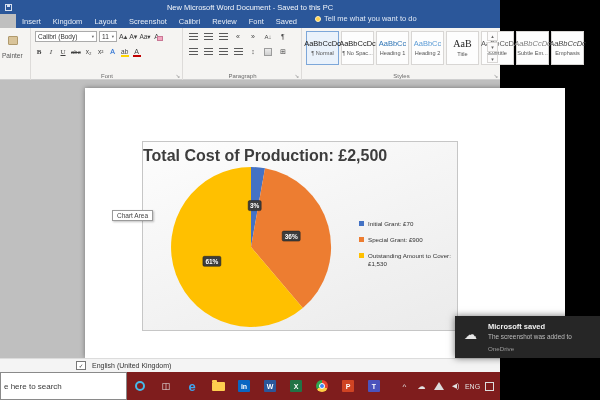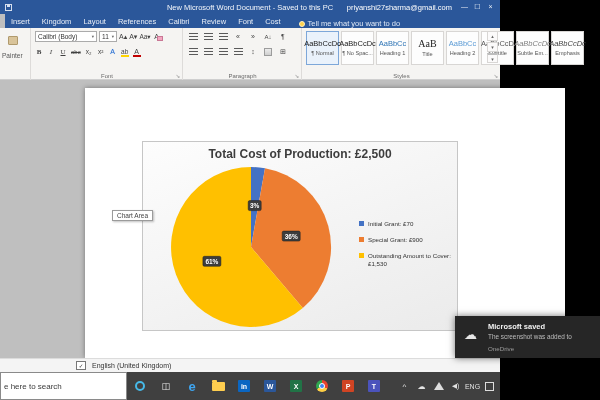--- a/index.html
+++ b/index.html
@@ -11,22 +11,22 @@
   .titlebar { position:absolute; top:0; left:0; right:0; height:14px; background:#2b579a;
               display:flex; align-items:center; color:#fff; font-size:7.5px; }
   .save-ic { margin-left:5px; width:7px; height:7px; border:1px solid #d7e0ef; position:relative; }
   .save-ic:after { content:""; position:absolute; top:0; left:1px; width:3px; height:2px; background:#d7e0ef; }
   .tb-title { position:absolute; left:0; right:0; text-align:center; color:#f3f6fb; }
   .tb-right { margin-left:auto; display:flex; align-items:center; gap:6px; margin-right:3px; z-index:2; }
   .winctl { display:flex; }
   .winctl span { width:13px; text-align:center; font-size:7px; color:#e9eef6; }
 
   
-  .tabsrow { position:absolute; top:14px; left:5px; right:0; height:14px; background:#2b579a;
-             display:flex; align-items:flex-end; color:#e8eef7; font-size:7.5px; }
+  .tabsrow { position:absolute; top:14px; left:16px; right:0; height:14px; background:#2b579a;
+             display:flex; align-items:flex-start; color:#e8eef7; font-size:7.5px; }
   .tab { padding:0 6px; height:14px; display:flex; align-items:center; }
   .tellme { display:flex; align-items:center; gap:3px; margin-left:12px; color:#dfe8f5; }
   .bulb { width:6px; height:6px; border-radius:50%; background:#ffd34d; border:1px solid #fff0c0; }
 
   
   .ribbon { position:absolute; top:28px; left:0; right:0; height:52px; background:#f5f4f2;
             border-bottom:1px solid #cfcfcf; color:#444; }
   .group { position:absolute; top:0; height:52px; border-right:1px solid #dddbd9; }
   .glabel { position:absolute; bottom:1px; left:0; right:0; text-align:center; font-size:6px; color:#6a6a6a; }
   .expander { position:absolute; right:2px; bottom:1px; font-size:5.5px; color:#8a8a8a; }
@@ -73,21 +73,21 @@
   .gsbtn { width:11px; height:10px; border:1px solid #d8d6d4; background:#fbfafa; display:flex;
            align-items:center; justify-content:center; font-size:5px; color:#666; }
   .gsbtn.more { border-top:2px solid #bdbdbd; }
 
   
   .docarea { position:absolute; top:80px; left:0; right:0; height:278px; background:#bfbfbf; }
   .page { position:absolute; left:85px; top:8px; width:480px; height:270px; background:#fff;
           box-shadow:0 0 5px rgba(0,0,0,.4); }
   .chartbox { position:absolute; left:57px; top:53px; width:316px; height:190px;
               border:1px solid #c6c6c6; background:linear-gradient(160deg,#fdfdfd 0%,#ebebeb 100%); }
-  .charttitle { position:absolute; top:5px; left:0; right:0; text-align:center; font-size:12px;
+  .charttitle { position:absolute; top:5px; left:0; right:0; text-align:left; font-size:16px;
                 font-weight:bold; color:#3d3d3d; }
   #pie { position:absolute; left:14px; top:20px; }
   .legend { position:absolute; left:216px; top:78px; width:98px; display:flex;
             flex-direction:column; gap:8px; }
   .litem { display:flex; gap:4px; font-size:6.2px; color:#333; line-height:1.3; }
   .swatch { width:5px; height:5px; margin-top:1px; flex:none; }
   .chart-tooltip { position:absolute; left:27px; top:122px; background:#fff; border:1px solid #9b9b9b;
                    font-size:6.5px; color:#444; padding:1px 4px; box-shadow:1px 1px 2px rgba(0,0,0,.25); }
 
   
@@ -100,21 +100,21 @@
   .toast .t3 { position:absolute; left:33px; top:29px; font-size:6.2px; color:#9d9d9d; }
 
   
   .statusbar { position:absolute; top:358px; left:0; right:0; height:14px; background:#f4f4f4;
                border-top:1px solid #dcdcdc; display:flex; align-items:center; font-size:7px; color:#333; }
   .proof { margin-left:76px; width:10px; height:9px; border:1px solid #777; background:#fff;
            display:flex; align-items:center; justify-content:center; font-size:5.5px; color:#2a2a2a; }
   .lang { margin-left:6px; }
 
   
-  .taskbar { position:absolute; top:372px; left:0; right:0; height:28px; background:#404040;
+  .taskbar { position:absolute; top:372px; left:0; right:0; height:28px; background:#7f1d1d;
              display:flex; align-items:center; }
   .tsearch { width:127px; height:28px; background:#fff; display:flex; align-items:center;
              font-size:8px; color:#3a3a3a; padding-left:3px; flex:none; border:1px solid #8a8a8a; }
   .ticon { width:26px; height:28px; display:flex; align-items:center; justify-content:center; flex:none; }
   .cortana { width:10px; height:10px; border:2px solid #46b9e8; border-radius:50%; }
   .tvg { color:#e8e8e8; font-size:9px; }
   .edgeg { color:#3ea6f2; font-size:13px; font-weight:bold; }
   .folder { width:13px; height:9px; background:#ffce4f; border-radius:1px; position:relative; }
   .folder:before { content:""; position:absolute; top:-2px; left:0; width:5px; height:2px;
                    background:#ffce4f; border-radius:1px 1px 0 0; }
@@ -133,39 +133,31 @@
   .ac { width:9px; height:9px; border:1px solid #ddd; }
 </style>
 </head>
 <body>
 
 <div class="screen">
 
   <div class="titlebar">
     <span class="save-ic"></span>
     <span class="tb-title">New Microsoft Word Document  -  Saved to this PC</span>
-    <span class="tb-right">
-      <span>priyanshi27sharma@gmail.com</span>
-      <span class="winctl">
-        <span>—</span>
-        <span>☐</span>
-        <span>×</span>
-      </span>
-    </span>
   </div>
 
   <div class="tabsrow">
     <span class="tab">Insert</span>
     <span class="tab">Kingdom</span>
     <span class="tab">Layout</span>
-    <span class="tab">References</span>
+    <span class="tab">Screenshot</span>
     <span class="tab">Calibri</span>
     <span class="tab">Review</span>
     <span class="tab">Font</span>
-    <span class="tab">Cost</span>
+    <span class="tab">Saved</span>
     <span class="tellme">
       <span class="bulb"></span>
       <span>Tell me what you want to do</span>
     </span>
   </div>
 
   <div class="ribbon">
 
     <div class="group g-clip">
       <span class="brush"></span>
@@ -249,26 +241,26 @@
         </div>
         <div class="scell">
           <span class="ssample">AaBbCcDc</span>
           <span class="sname">¶ No Spac...</span>
         </div>
         <div class="scell">
           <span class="ssample h1s">AaBbCc</span>
           <span class="sname">Heading 1</span>
         </div>
         <div class="scell">
+          <span class="ssample h2s">AaBbCc</span>
+          <span class="sname">Heading 2</span>
+        </div>
+        <div class="scell">
           <span class="ssample titles">AaB</span>
           <span class="sname">Title</span>
-        </div>
-        <div class="scell">
-          <span class="ssample h2s">AaBbCc</span>
-          <span class="sname">Heading 2</span>
         </div>
         <div class="scell">
           <span class="ssample subs">AaBbCcD</span>
           <span class="sname">Subtitle</span>
         </div>
         <div class="scell">
           <span class="ssample subtles">AaBbCcDc</span>
           <span class="sname">Subtle Em...</span>
         </div>
         <div class="scell">

